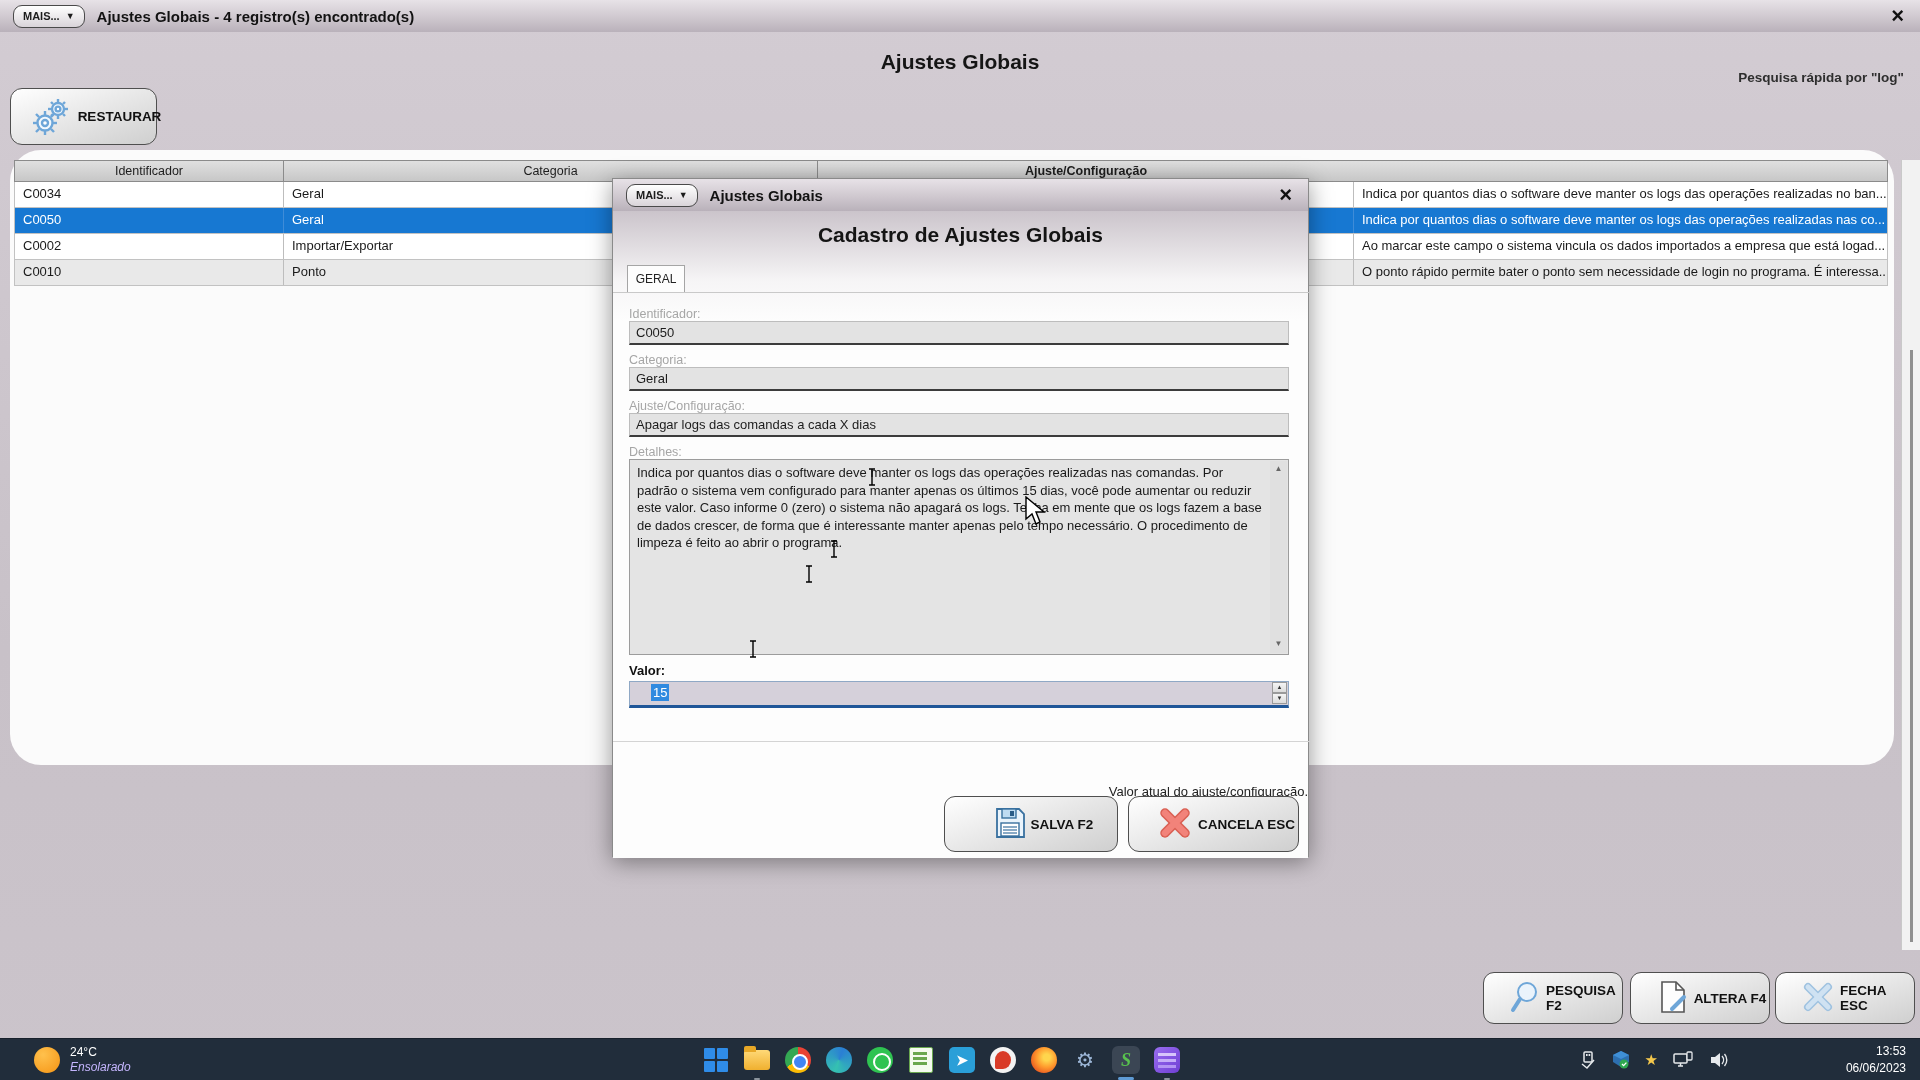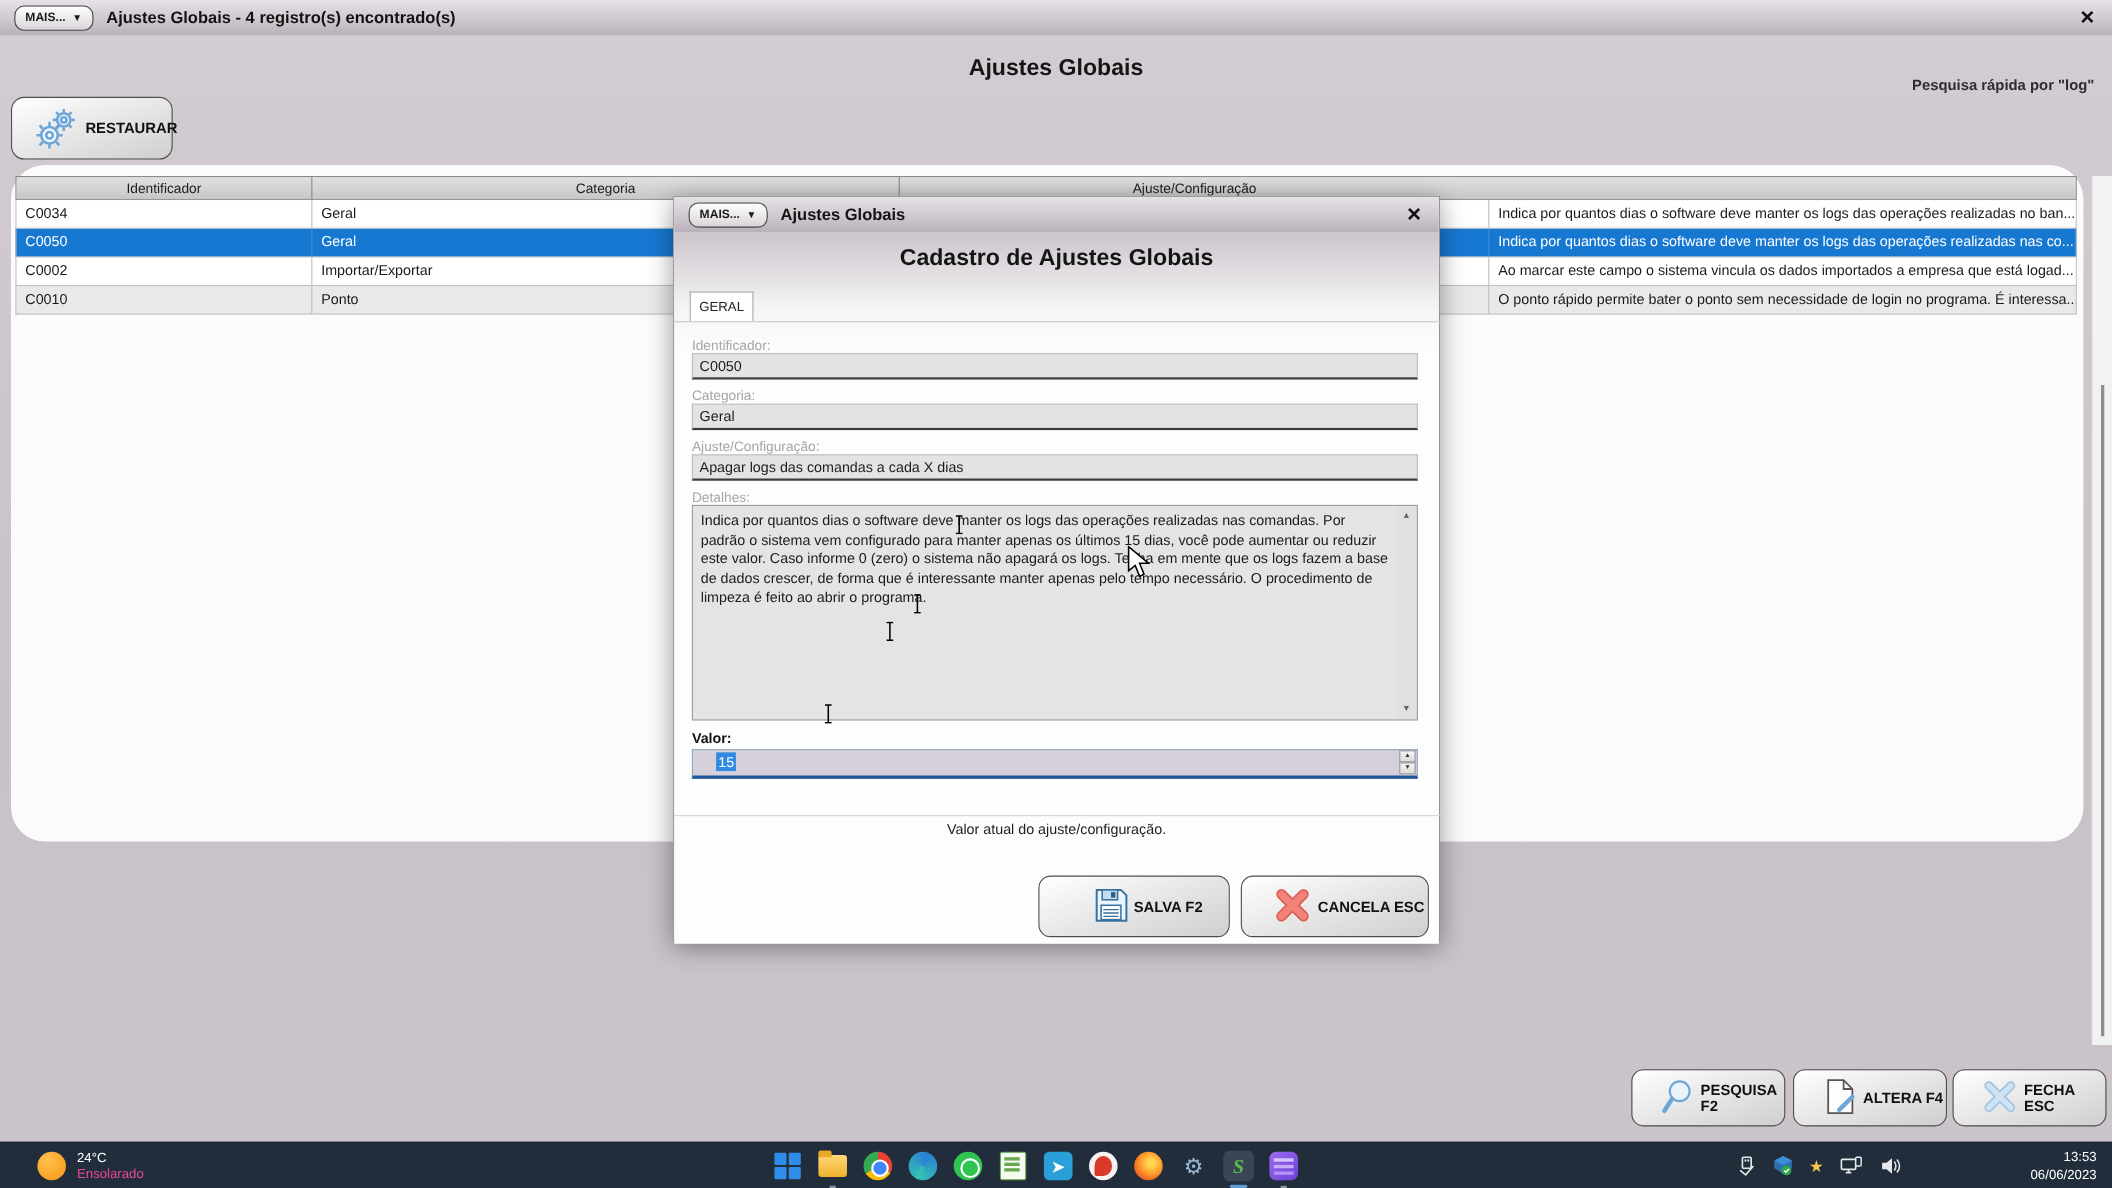--- a/index.html
+++ b/index.html
@@ -24,21 +24,21 @@
   .btn-big { background:linear-gradient(160deg,#ffffff,#e9e9e9 45%,#cfcfcf); border:1px solid #4f4f4f; border-radius:12px;
     display:flex; align-items:center; justify-content:center; gap:4px; font-size:13.5px; font-weight:bold; color:#111;padding-left:24px; }
   .btn-restaurar { position:absolute; left:10px; top:88px; width:147px; height:57px; }
 
   
   .panel { position:absolute; left:10px; top:150px; width:1884px; height:615px; background:#fbfbfb;border-radius:31px; }
   .table { position:absolute; left:4px; top:10px; width:1874px; }
   .thead { display:flex; height:22px; background:linear-gradient(#e0e0e0,#c7c7c7); border:1px solid #8b8b8b; }
   .th { font-size:12.5px; color:#1d1d1d; text-align:center; line-height:20px; border-right:1px solid #8b8b8b; }
   .th:last-child { border-right:none; }
-  .c0{width:269px;} .c1{width:534px;} .c2{width:536px;} .c3{flex:1;}
+  .c0{width:269px;} .c1{width:534px;} .c2{width:536px;font-weight:bold;} .c3{flex:1;}
   .trow { display:flex; height:26px; border:1px solid #c2c2c2; border-top:none; background:#fff; }
   .trow.alt { background:#e9e9e9; }
   .trow.sel { background:#1778d2; }
   .td { font-size:13px; color:#1a1a1a; line-height:24px; padding-left:8px; border-right:1px solid #bdbdbd; overflow:hidden; white-space:nowrap; }
   .td:last-child { border-right:none; }
   .trow.sel .td { color:#ffffff; border-right-color:#3f8cd8; }
 
   .vscroll { position:absolute; right:0; top:160px; width:19px; height:790px; background:#f2f2f2; border-left:1px solid #c9c9c9; }
   .vthumb { position:absolute; left:8px; top:190px; width:3px; height:592px; background:#8f8f8f; }
 
@@ -69,31 +69,31 @@
   .arr-up { top:3px; } .arr-dn { bottom:3px; }
 
   .valor-box { position:absolute; left:16px; top:470px; width:660px; height:27px; background:#d5d0da;
     border:1px solid #8fa8c5; border-bottom:3px solid #1f5698; font-size:13px; line-height:22px; padding-left:21px; }
   .valor-sel { background:#2f8ae0; color:#ffffff; padding:1px 2px; }
   .spinner { position:absolute; right:1px; top:0px; width:15px; height:22px; }
   .spin-btn { width:15px; height:11px; background:linear-gradient(#f4f4f4,#dcdcdc); border:1px solid #9a9a9a;
     font-size:6px; color:#333; text-align:center; line-height:9px; }
 
   .m-sep { position:absolute; left:0; top:530px; width:697px; height:1px; background:#d4d4d4; }
-  .m-hint { position:absolute; left:0; top:535px; width:100%; text-align:center; font-size:13px; color:#222; }
+  .m-hint { position:absolute; left:0; top:573px; width:100%; text-align:right; font-size:13px; color:#222; }
   .btn-salva { position:absolute; left:331px; top:585px; width:174px; height:56px; border-radius:11px; }
   .btn-cancela { position:absolute; left:515px; top:585px; width:171px; height:56px; border-radius:11px; }
 
   
   .taskbar { position:absolute; left:0; top:1038px; width:1920px; height:42px; background:#212d3b;
     display:flex; align-items:center; border-top:1px solid #17202b; }
   .weather { display:flex; align-items:center; gap:10px; margin-left:34px; }
   .sun { width:26px; height:26px; border-radius:50%; background:radial-gradient(circle at 35% 30%,#ffc14d,#f59414); }
   .wtxt { font-size:12px; color:#ffffff; line-height:1.25; }
-  .wtxt .desc { color:#ec4899; }
+  .wtxt .desc { color:#c4b5fd;font-style:italic; }
   .tb-center { position:absolute; left:702px; top:0; height:42px; display:flex; align-items:center; gap:13px; }
   .tb-ic { width:28px; height:28px; display:flex; align-items:center; justify-content:center; position:relative; }
   .ic-underline { position:absolute; bottom:-6px; left:6px; width:16px; height:3px; background:#5f9bd5; border-radius:2px; }
   .ic-dash { position:absolute; bottom:-6px; left:11px; width:6px; height:2px; background:#8b949d; border-radius:1px; }
   .tray { position:absolute; right:190px; top:0; height:42px; display:flex; align-items:center; gap:14px; }
   .clock { position:absolute; right:14px; top:4px; text-align:right; font-size:12px; color:#ffffff; line-height:1.4; }
 
   
   .ic-start { width:24px; height:24px; display:grid; grid-template-columns:11px 11px; grid-template-rows:11px 11px; gap:2px; }
   .ic-start i { background:#2f8ce8; border-radius:1px; }

